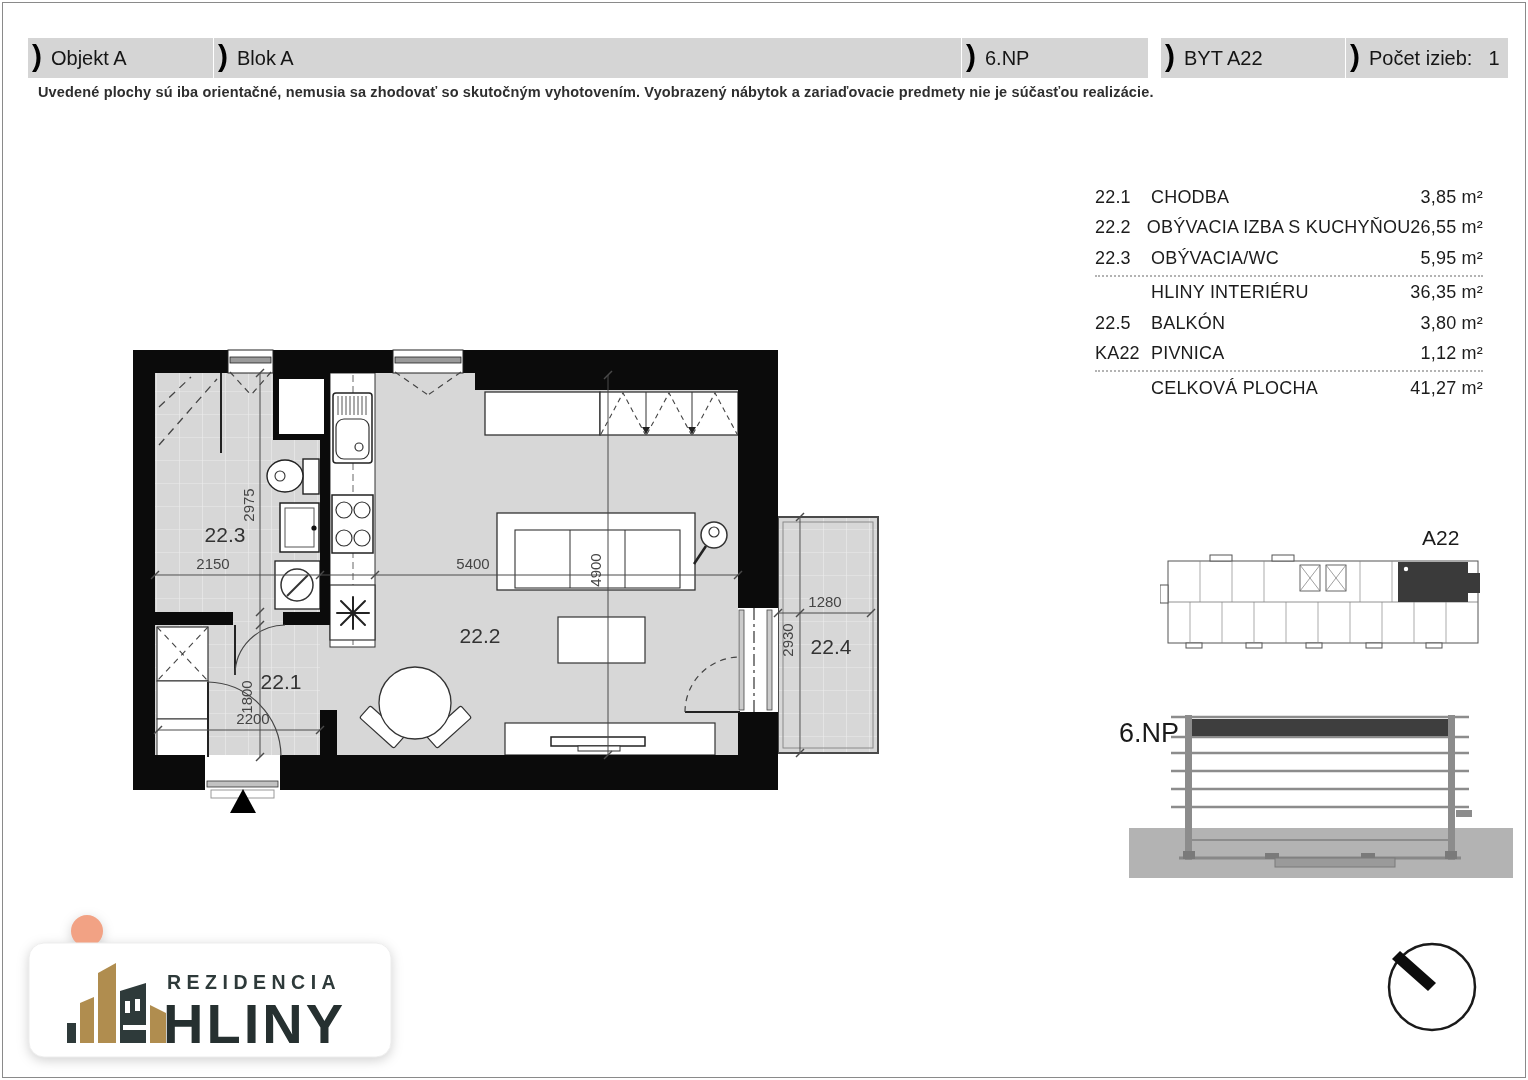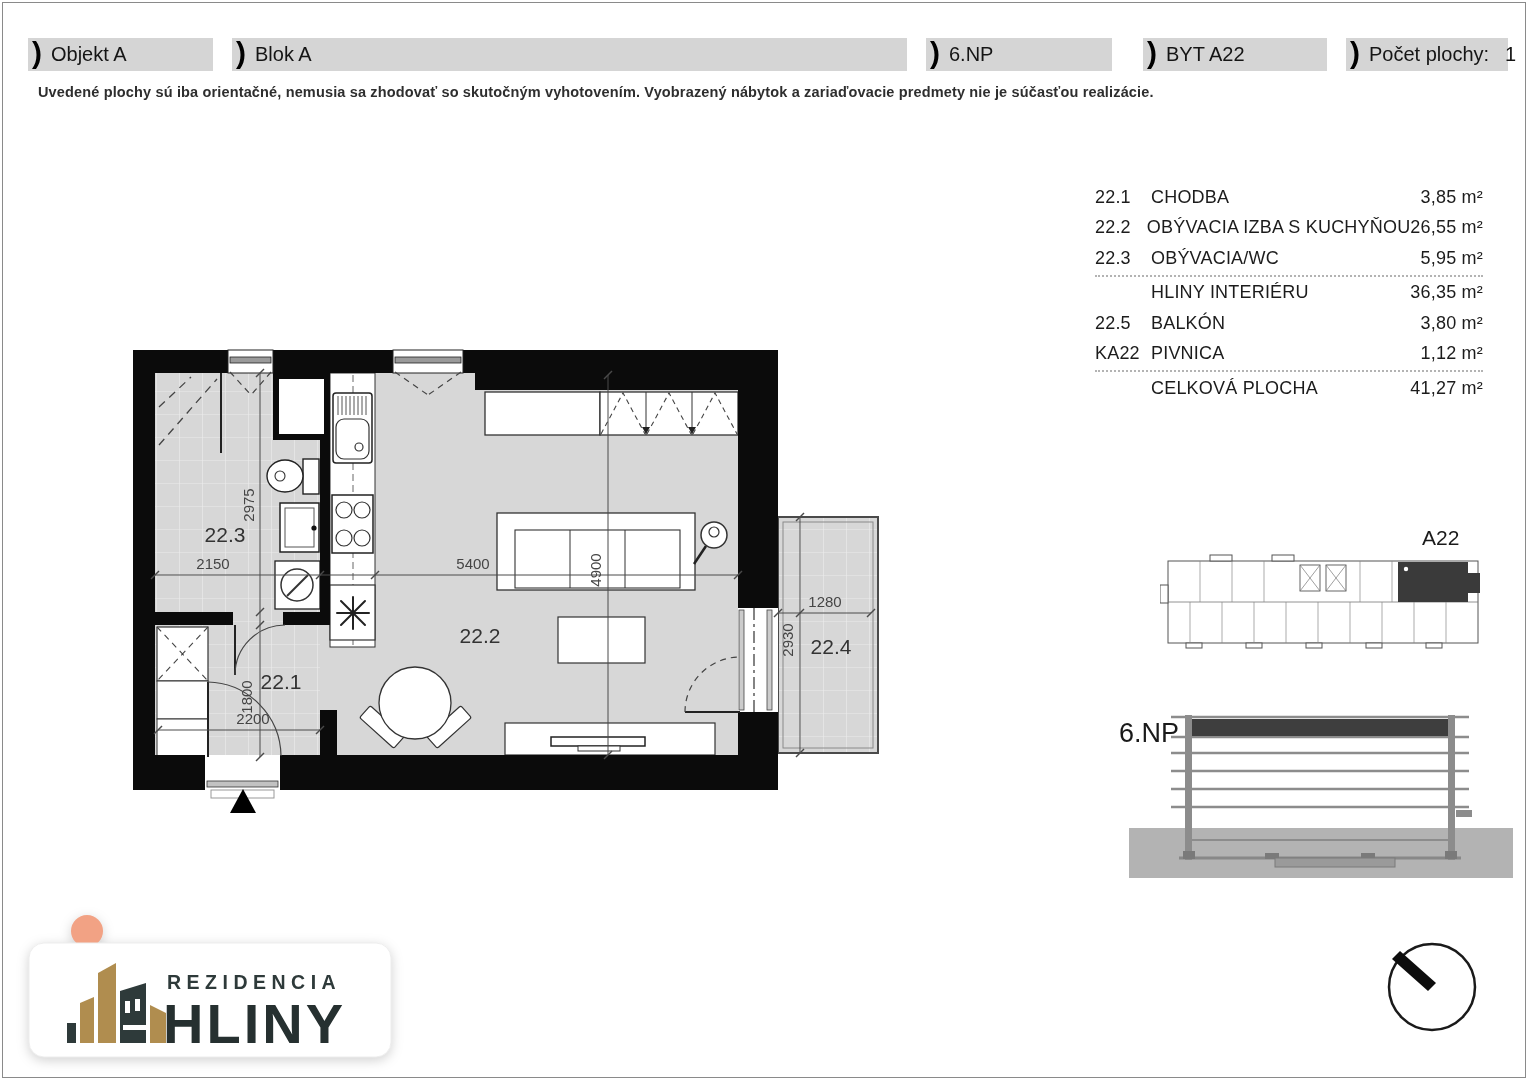--- a/index.html
+++ b/index.html
@@ -1,21 +1,21 @@
 <!DOCTYPE html>
 <html><head>
 <meta charset="utf-8">
 <style>
   html,body{margin:0;padding:0;background:#fff;}
   #page{position:relative;width:1528px;height:1080px;background:#fff;overflow:hidden;
         font-family:"Liberation Sans",sans-serif;color:#1a1a1a;}
   #page::after{content:"";position:absolute;inset:2px;border:1px solid #8a8a8a;pointer-events:none;}
 
   
-  .header{position:absolute;left:28px;top:38px;width:1480px;height:33px;display:flex;gap:19px;}
+  .header{position:absolute;left:28px;top:38px;width:1480px;height:40px;display:flex;gap:1px;}
   .hsec{background:#d5d5d5;display:flex;align-items:center;height:100%;}
   .hsec .chev{margin-left:3px;flex:0 0 auto;display:flex;}
   .hsec .lbl{font-size:20px;color:#151515;margin-left:9px;white-space:nowrap;}
   .hsec .val{font-size:20px;color:#151515;margin-left:16px;}
   .s1{width:185px;} .s2{flex:1;} .s3{width:186px;} .s4{width:184px;margin-left:12px;} .s5{width:162px;}
 
   .disclaimer{position:absolute;left:38px;top:84px;width:1150px;font-size:14.5px;
               font-weight:600;color:#2e2e2e;letter-spacing:.15px;}
 
   
@@ -74,21 +74,21 @@
           </svg>
       </span>
       <span class="lbl">BYT A22</span>
     </div>
     <div class="hsec s5">
       <span class="chev">
         <svg width="11" height="30" viewBox="0 0 11 30">
             <path d="M1,1 C7,9 7,21 1,29 L5,29 C11,21 11,9 5,1 Z" fill="#000"></path>
           </svg>
       </span>
-      <span class="lbl">Počet plochy:</span>
+      <span class="lbl">Počet izieb:</span>
       <span class="val">1</span>
     </div>
   </div>
 
   <div class="disclaimer">Uvedené plochy sú iba orientačné, nemusia sa zhodovať so skutočným vyhotovením. Vyobrazený nábytok a zariaďovacie predmety nie je súčasťou realizácie.</div>
 
   <div class="area-table">
     <div class="arow">
       <span class="code">22.1</span>
       <span class="name">CHODBA</span>

